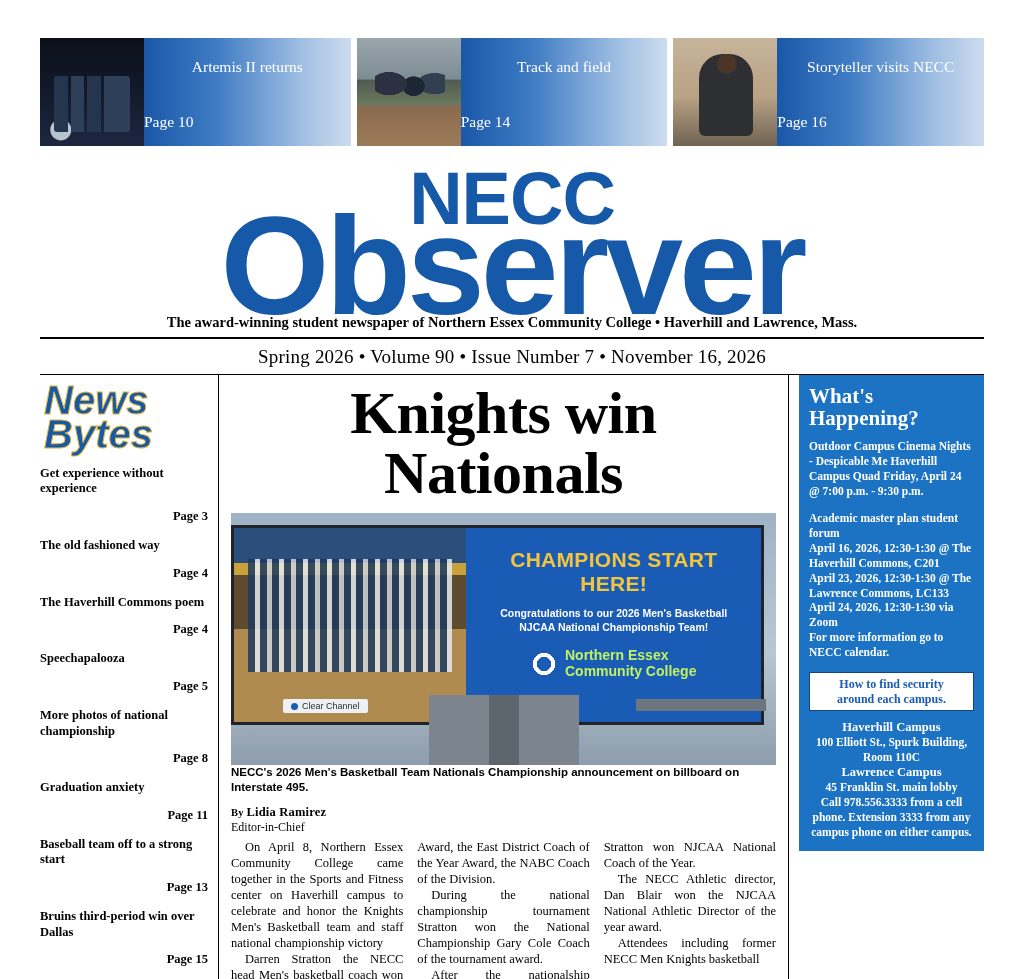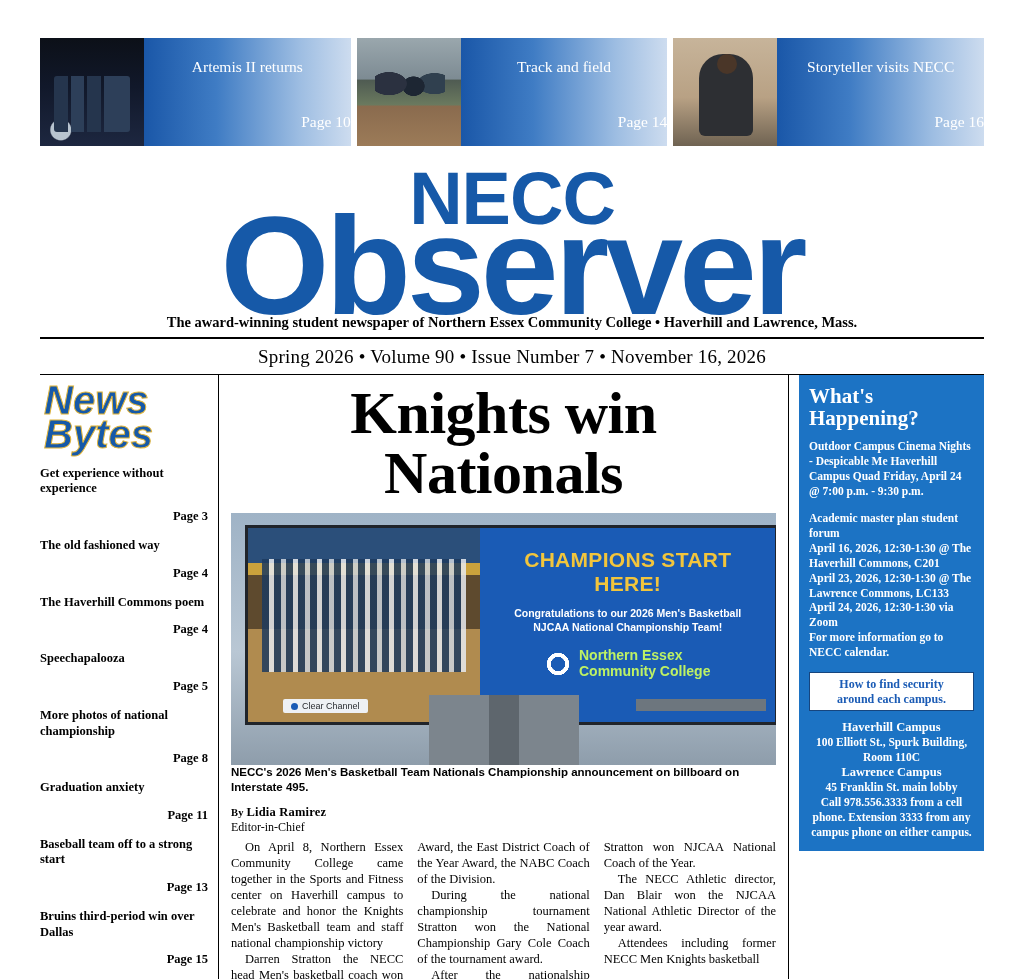--- a/index.html
+++ b/index.html
@@ -60,21 +60,21 @@
     right: 0;
     text-align: center;
     font-size: 15.5px;
     color: #ffffff;
   }
   .teaser-page {
     position: absolute;
     bottom: 15px;
     left: 0;
     right: 0;
-    text-align: right;
+    text-align: left;
     font-size: 15.5px;
     color: #ffffff;
   }
 
   
   .ph-astronauts {
     background:
       radial-gradient(circle at 20% 85%, #b8c4cf 0 8%, transparent 9%),
       linear-gradient(180deg, #0c1018 0%, #11182a 45%, #1d2740 100%);
   }
@@ -244,21 +244,21 @@
   
   .billboard-wrap {
     position: relative;
     width: 100%;
     height: 252px;
     background: linear-gradient(180deg, #9fb3c6 0%, #b9c7d4 55%, #8e9dab 100%);
     overflow: hidden;
   }
   .bb-panel {
     position: absolute;
-    left: 14px; top: 12px;
+    left: 0; top: 12px;
     width: calc(100% - 12px);
     height: 200px;
     background: #1a5bb5;
     border: 3px solid #20242a;
     box-sizing: border-box;
     display: flex;
   }
   .bb-team {
     width: 45%;
     background:

